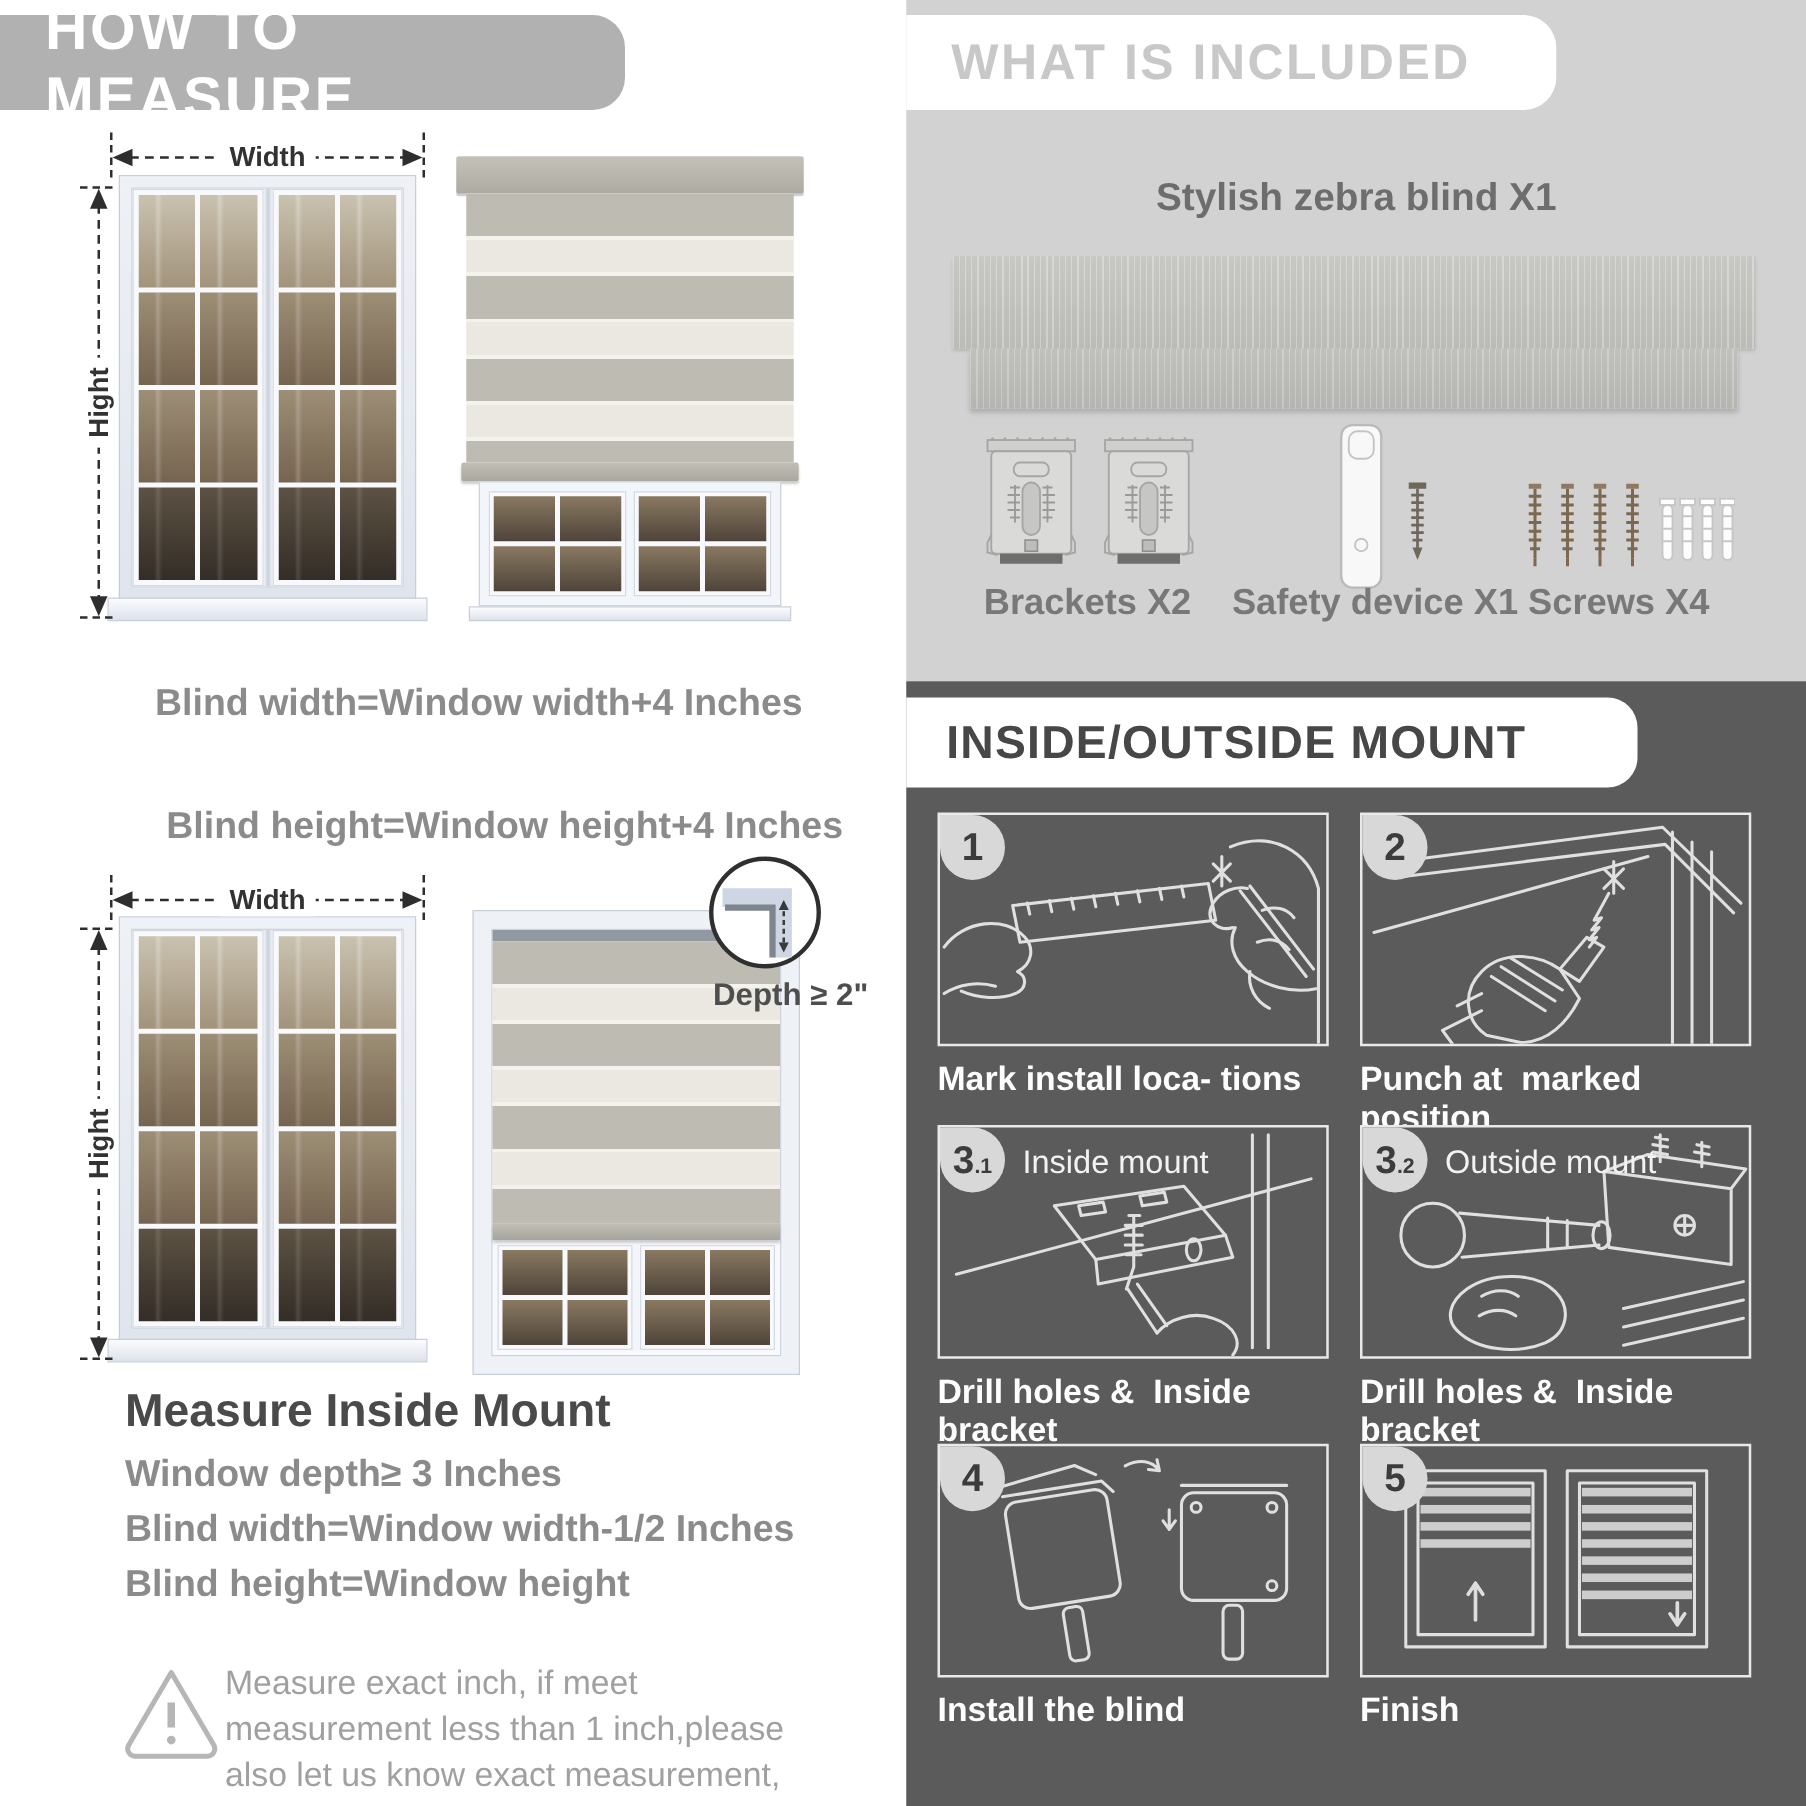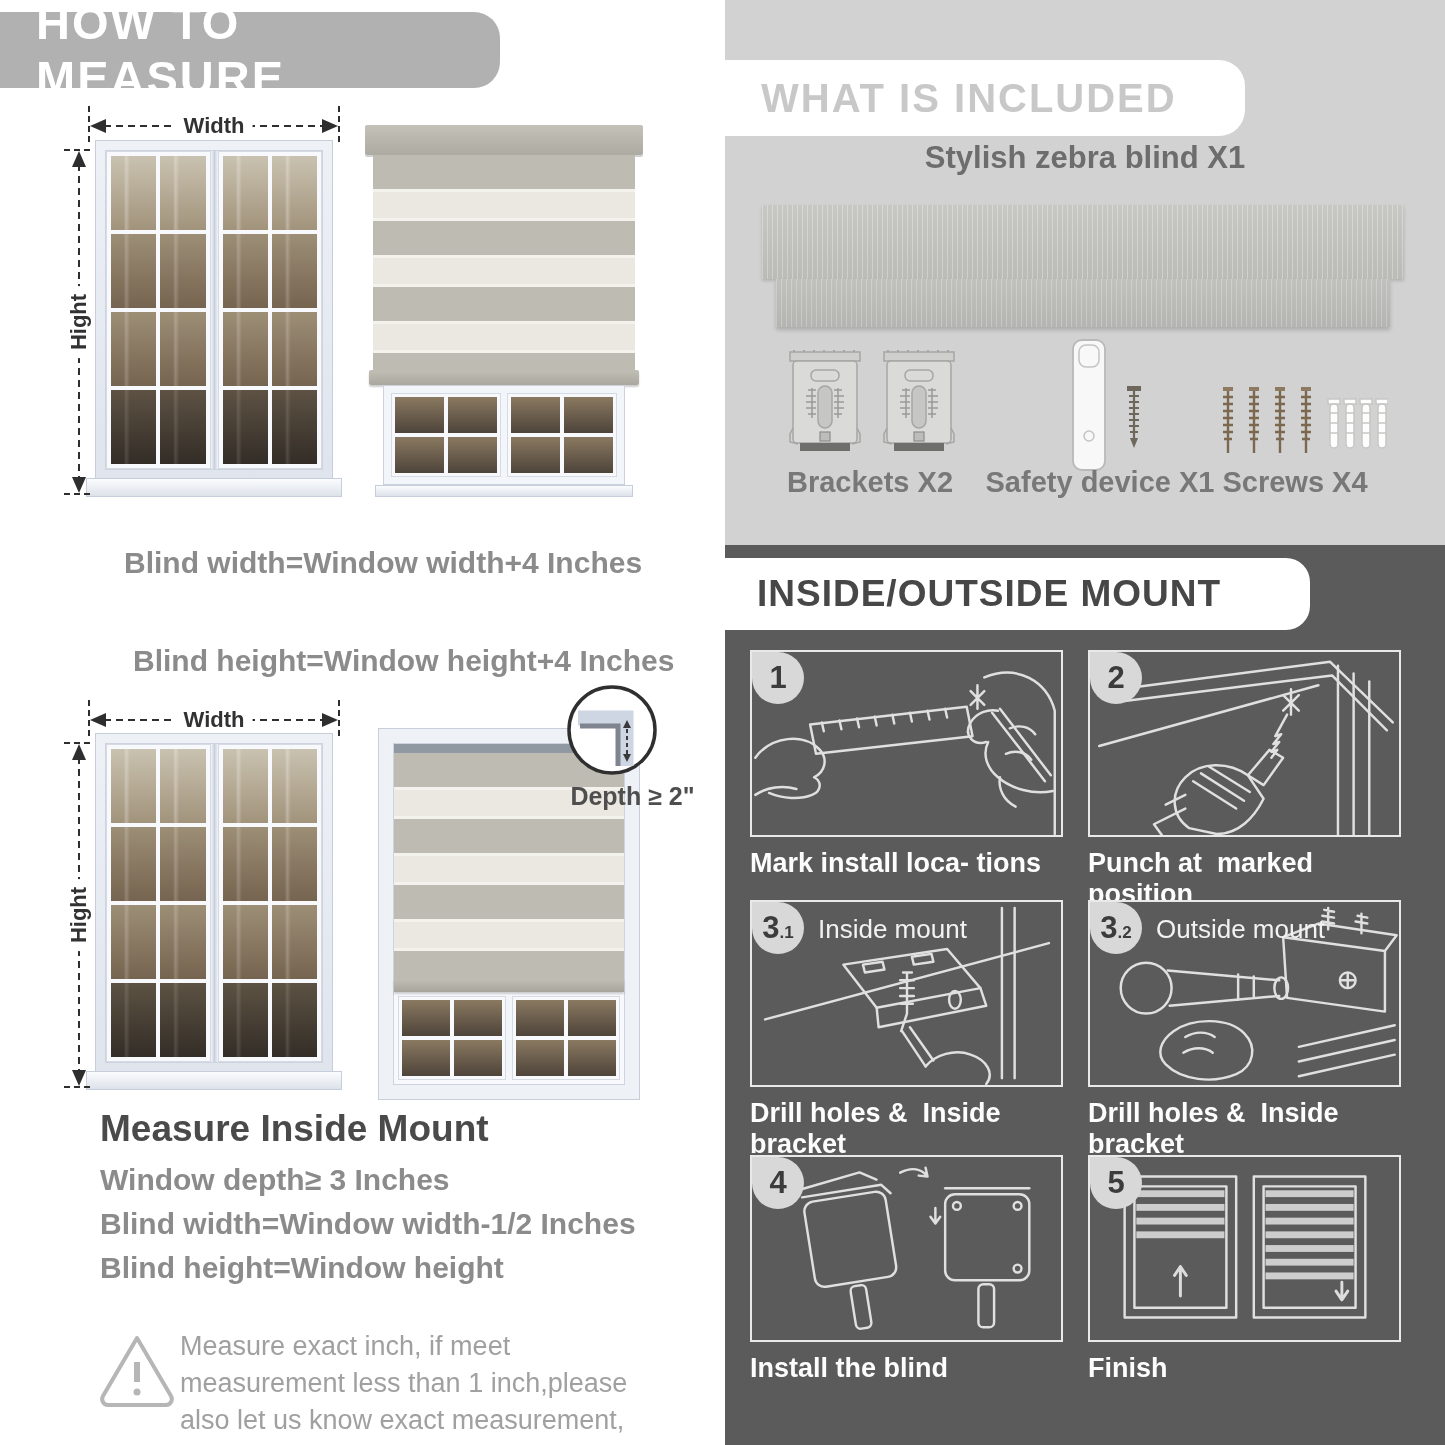--- a/index.html
+++ b/index.html
@@ -5,21 +5,21 @@
   html,body{margin:0;padding:0;background:#ffffff;}
   body{font-family:"Liberation Sans", sans-serif;}
   .canvas{position:relative;width:1445px;height:1445px;background:#ffffff;overflow:hidden;}
   .abs{position:absolute;}
 
   
   .banner-left{left:0;top:12px;width:500px;height:76px;background:#b1b1b1;border-radius:0 26px 26px 0;
     display:flex;align-items:center;padding-left:36px;box-sizing:border-box;}
   .banner-left span{color:#ffffff;font-size:47px;font-weight:bold;letter-spacing:2px;}
   .banner-included{left:725px;top:12px;width:520px;height:76px;background:#ffffff;border-radius:0 26px 26px 0;
-    display:flex;align-items:center;padding-left:36px;box-sizing:border-box;margin-top:48px;}
+    display:flex;align-items:center;padding-left:36px;box-sizing:border-box;}
   .banner-included span{color:#c8c8c8;font-size:40px;font-weight:bold;letter-spacing:2px;}
   .banner-mount{left:725px;top:558px;width:585px;height:72px;background:#ffffff;border-radius:0 24px 24px 0;
     display:flex;align-items:center;padding-left:32px;box-sizing:border-box;z-index:3;}
   .banner-mount span{color:#474747;font-size:37px;font-weight:bold;letter-spacing:1px;}
 
   
   .gray-panel{left:725px;top:0;width:720px;height:545px;background:#d2d2d2;}
   .dark-panel{left:725px;top:545px;width:720px;height:900px;background:#5b5b5b;}
 
   

